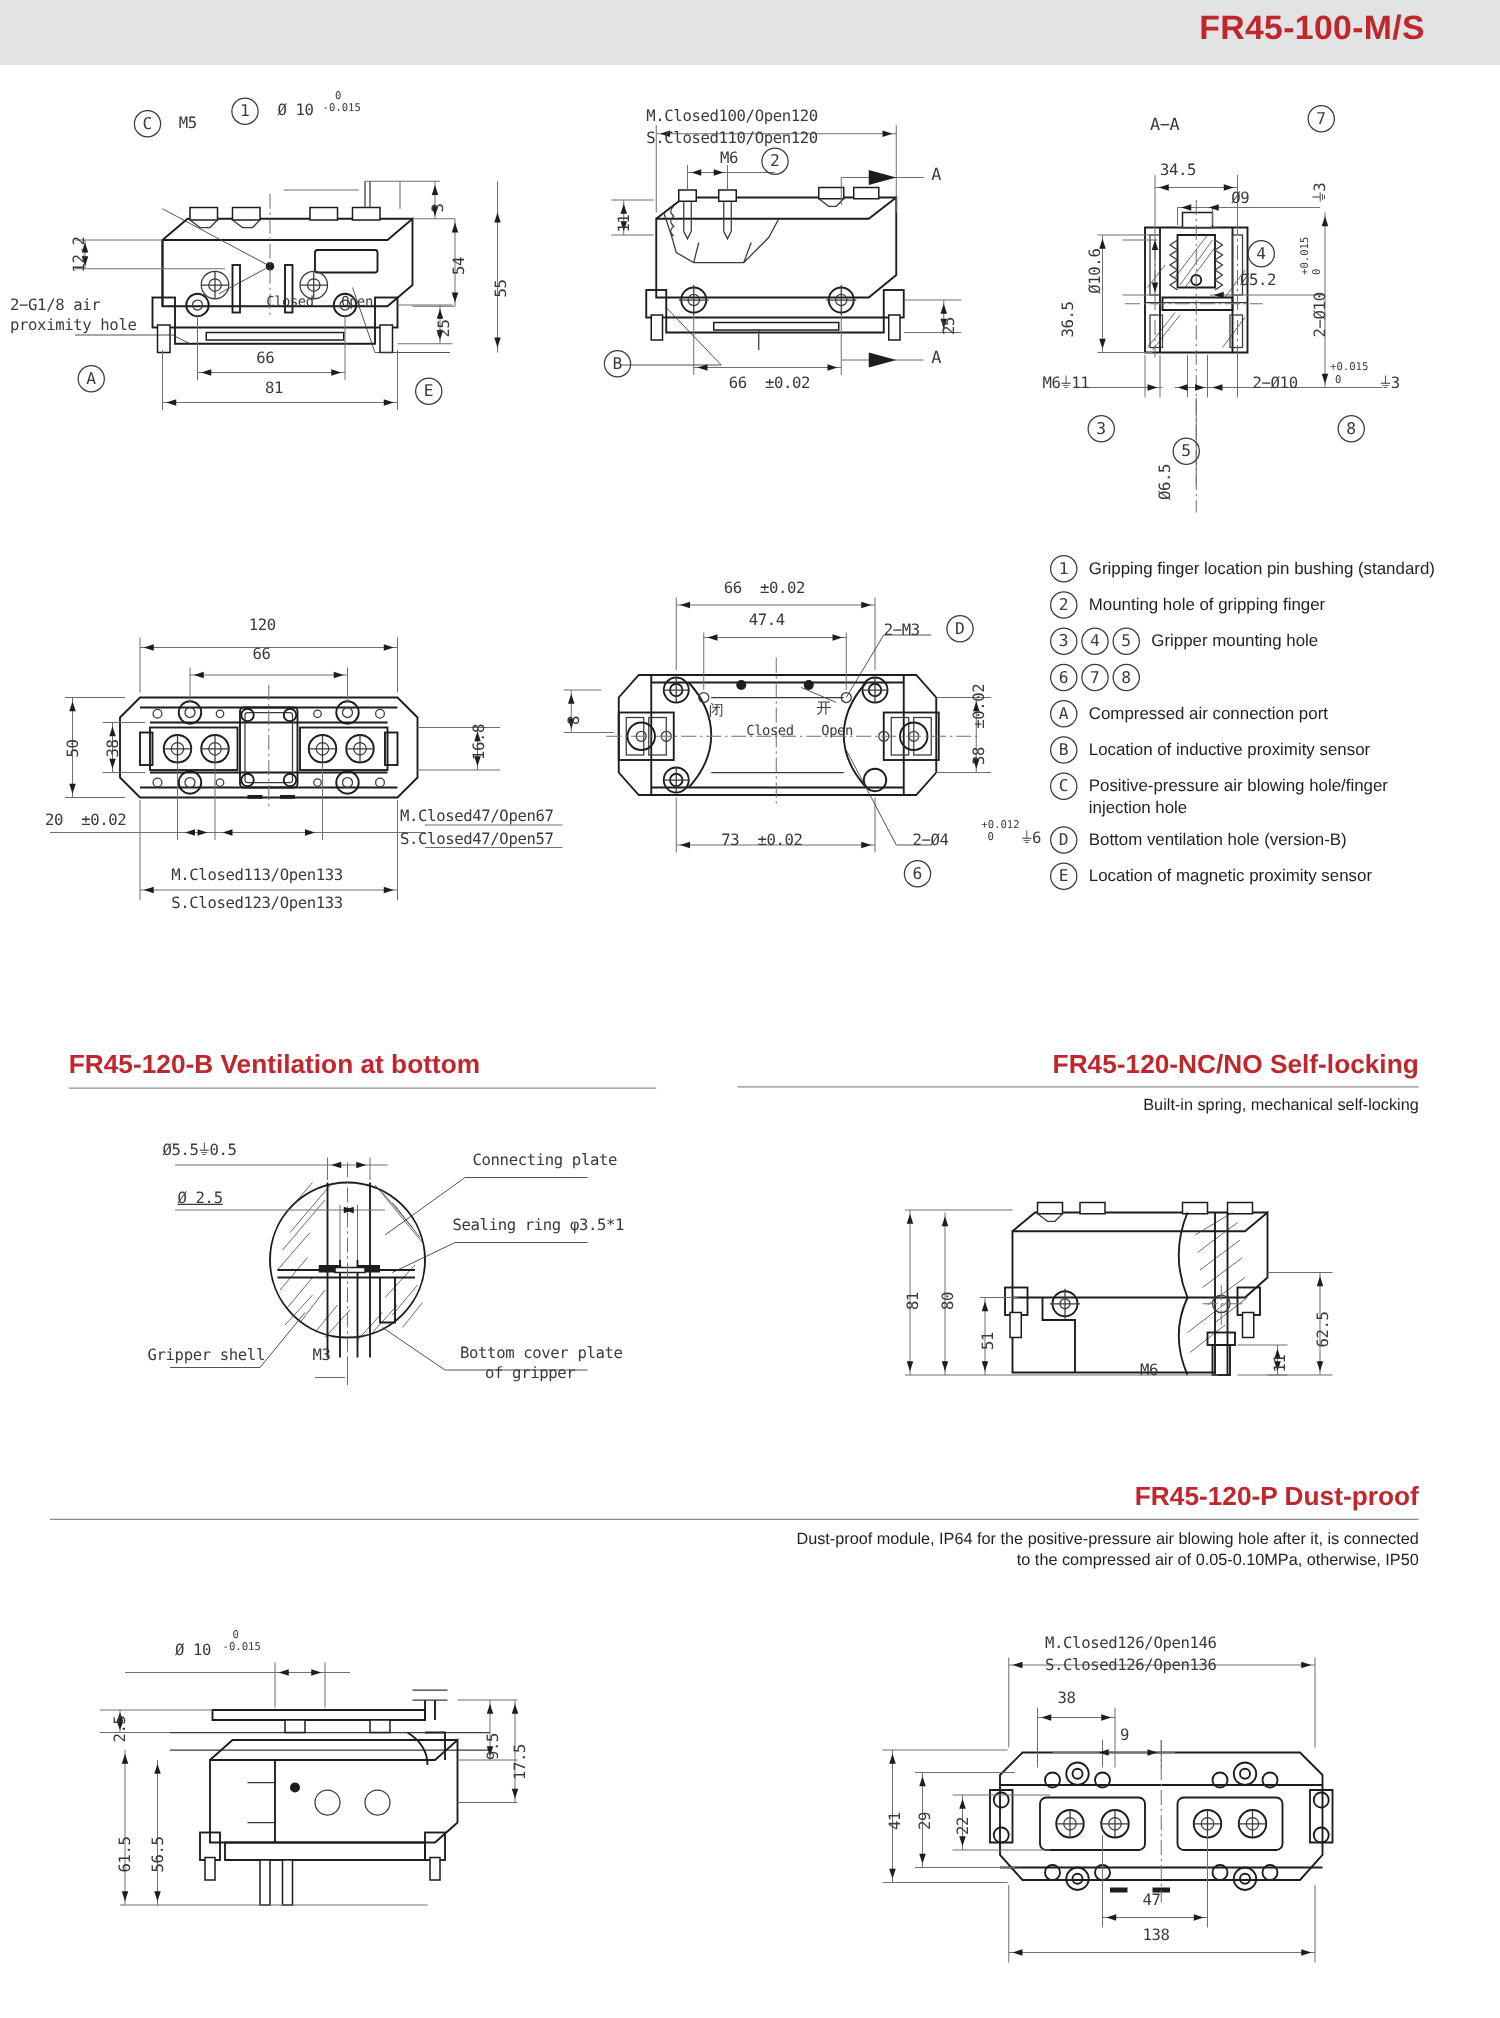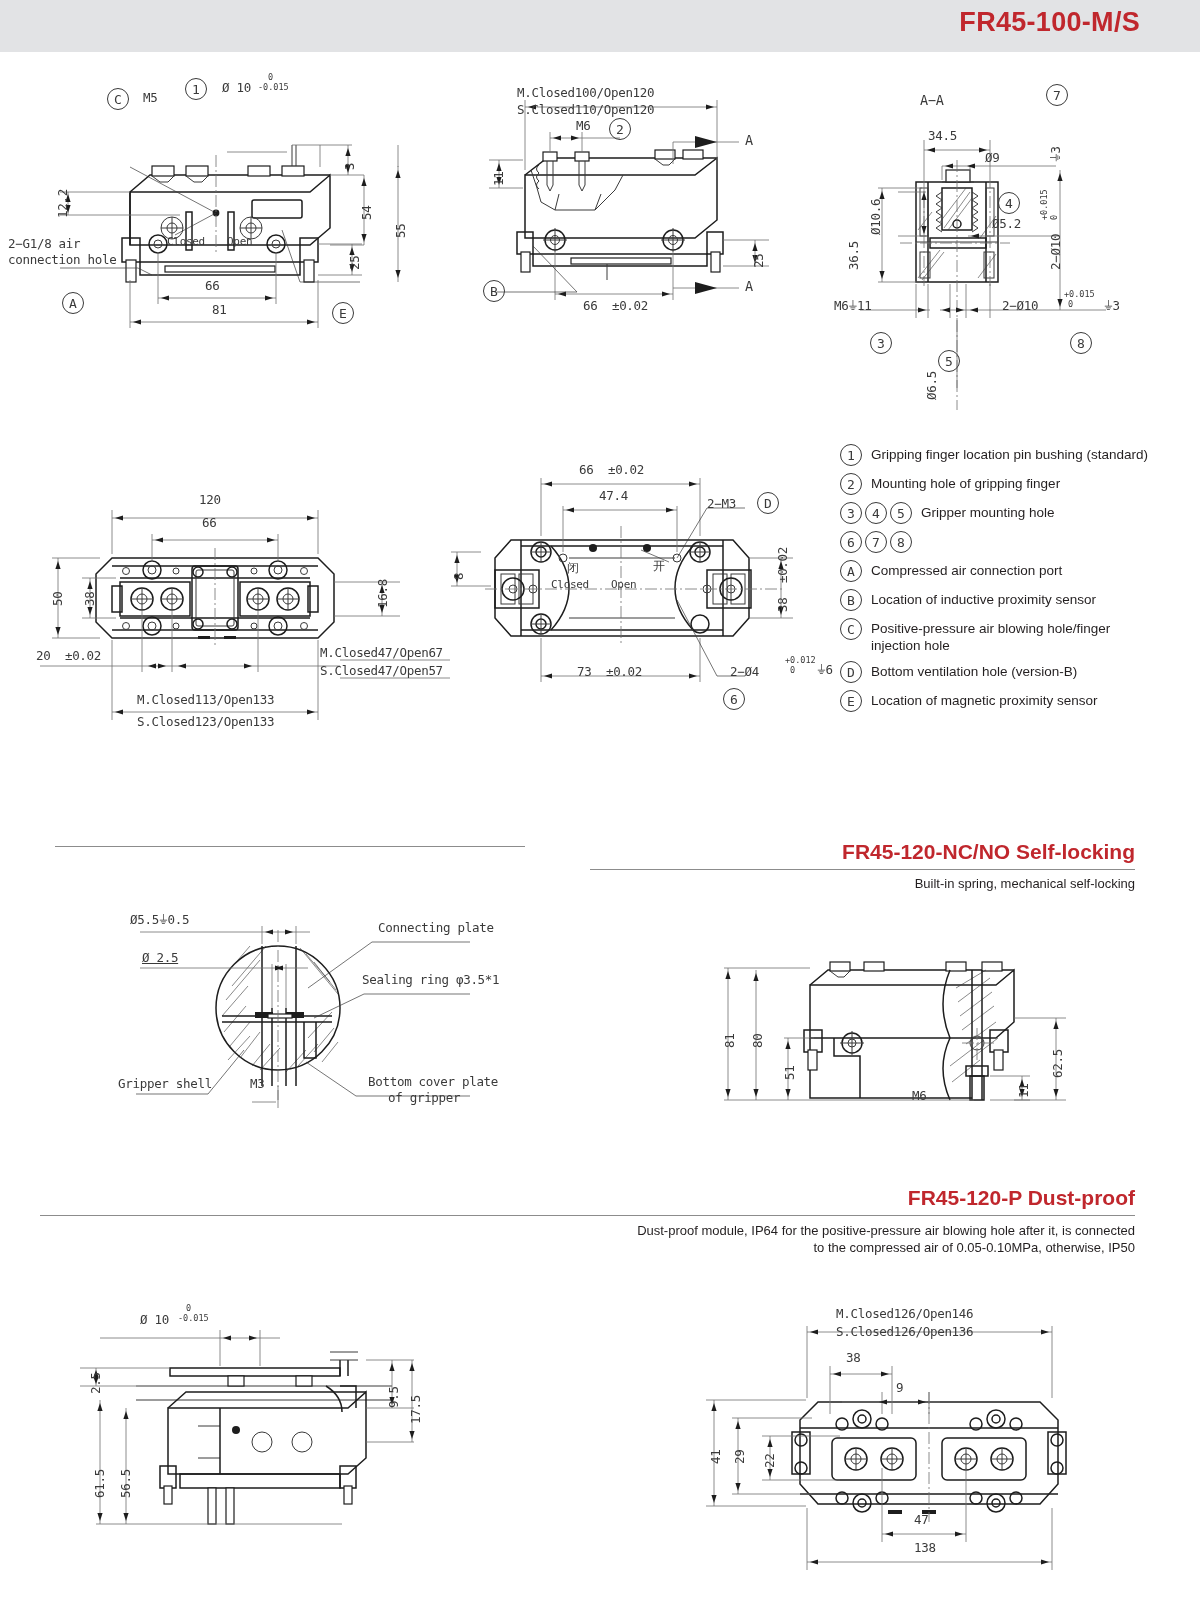--- a/index.html
+++ b/index.html
@@ -9,21 +9,21 @@
   
   #header-bar{left:0;top:0;width:1200px;height:52px;background:#e2e3e5;}
   #header-title{position:absolute;right:60px;top:7px;font:bold 27px "Liberation Sans",sans-serif;
      color:#c0272d;letter-spacing:.3px;}
   
   .sec-title{font:bold 21px "Liberation Sans",sans-serif;color:#c0272d;}
   .sec-rule{height:1px;background:#8c8c8c;}
   .sec-sub{font:13px "Liberation Sans",sans-serif;color:#231f20;text-align:right;line-height:17px;}
   
   .dim{font-family:"DejaVu Sans Mono",monospace;font-size:12.5px;color:#3a3a3a;white-space:pre;letter-spacing:-.3px;}
-  .dim.sm{font-size:11px;}
+  .dim.sm{font-size:11px;padding-left:46px;}
   .dim.lg{font-size:13.5px;}
   .dimv{font-family:"DejaVu Sans Mono",monospace;font-size:12.5px;color:#3a3a3a;white-space:pre;
         transform-origin:0 0;transform:rotate(-90deg);letter-spacing:-.3px;}
   .cn{font-family:"DejaVu Sans",sans-serif;font-size:12px;color:#3a3a3a;}
   .tol{font-family:"DejaVu Sans Mono",monospace;font-size:8.5px;color:#3a3a3a;white-space:pre;line-height:9px;}
   .tolv{font-family:"DejaVu Sans Mono",monospace;font-size:8.5px;color:#3a3a3a;white-space:pre;line-height:9px;
         transform-origin:0 0;transform:rotate(-90deg);}
   
   .balloon{width:22px;height:22px;border:1.3px solid #3a3a3a;border-radius:50%;
      display:flex;align-items:center;justify-content:center;
@@ -131,21 +131,21 @@
 
   <div class="abs dim" style="left:222px;top:10px;">Ø 10</div>
   <div class="abs tol" style="left:268px;top:3px;">0</div>
   <div class="abs tol" style="left:258px;top:13px;">-0.015</div>
   <div class="abs balloon" style="left:185px;top:8px;">1</div>
   <div class="abs balloon" style="left:107px;top:18px;">C</div>
   <div class="abs balloon" style="left:62px;top:222px;">A</div>
   <div class="abs balloon" style="left:332px;top:232px;">E</div>
   <div class="abs dim" style="left:143px;top:20px;">M5</div>
   <div class="abs dim" style="left:8px;top:166px;">2−G1/8 air</div>
-  <div class="abs dim" style="left:8px;top:182px;">connection hole</div>
+  <div class="abs dim" style="left:8px;top:182px;">proximity hole</div>
   <div class="abs dim sm" style="left:167px;top:165px;">Closed</div>
   <div class="abs dim sm" style="left:227px;top:165px;">Open</div>
   <div class="abs dimv" style="left:55px;top:148px;">12.2</div>
   <div class="abs dimv" style="left:342px;top:100px;">3</div>
   <div class="abs dimv" style="left:359px;top:150px;">54</div>
   <div class="abs dimv" style="left:393px;top:168px;">55</div>
   <div class="abs dimv" style="left:347px;top:200px;">25</div>
   <div class="abs dim" style="left:205px;top:208px;">66</div>
   <div class="abs dim" style="left:212px;top:232px;">81</div>
 </div>
@@ -555,20 +555,21 @@
   </div>
   <div class="leg-row">
     <div class="leg-nums">
       <div class="balloon">E</div>
     </div>
     <div class="leg-text">Location of magnetic proximity sensor</div>
   </div>
 </div>
 
 <div class="abs" style="left:55px;top:840px;width:470px;">
+  <div class="sec-title">FR45-120-B Ventilation at bottom</div>
   <div class="sec-rule" style="margin-top:6px;"></div>
 </div>
 
 <div class="abs" style="left:100px;top:890px;width:400px;height:230px;">
   <svg width="400" height="230" viewBox="0 0 400 230">
 
     <circle class="st2" cx="178" cy="118" r="62"></circle>
 
     <path class="hatch" d="M126 84 L150 56 M132 96 L166 56 M126 110 L160 70 M122 126 L148 96
                            M124 142 L146 116 M130 156 L150 132 M140 168 L160 142 M152 176 L170 154"></path>

